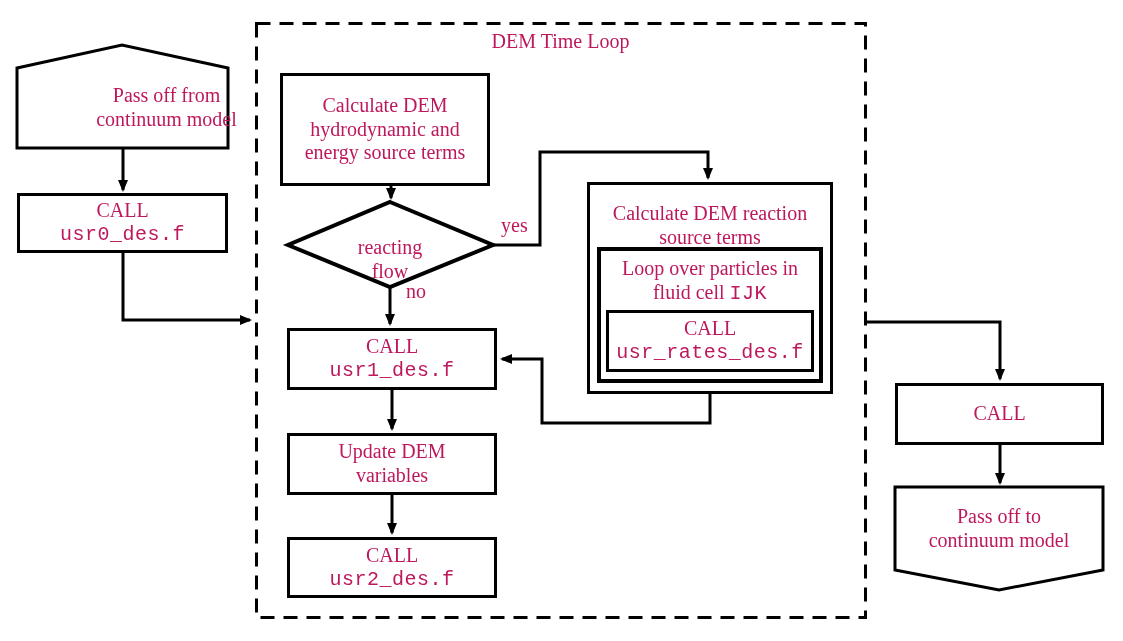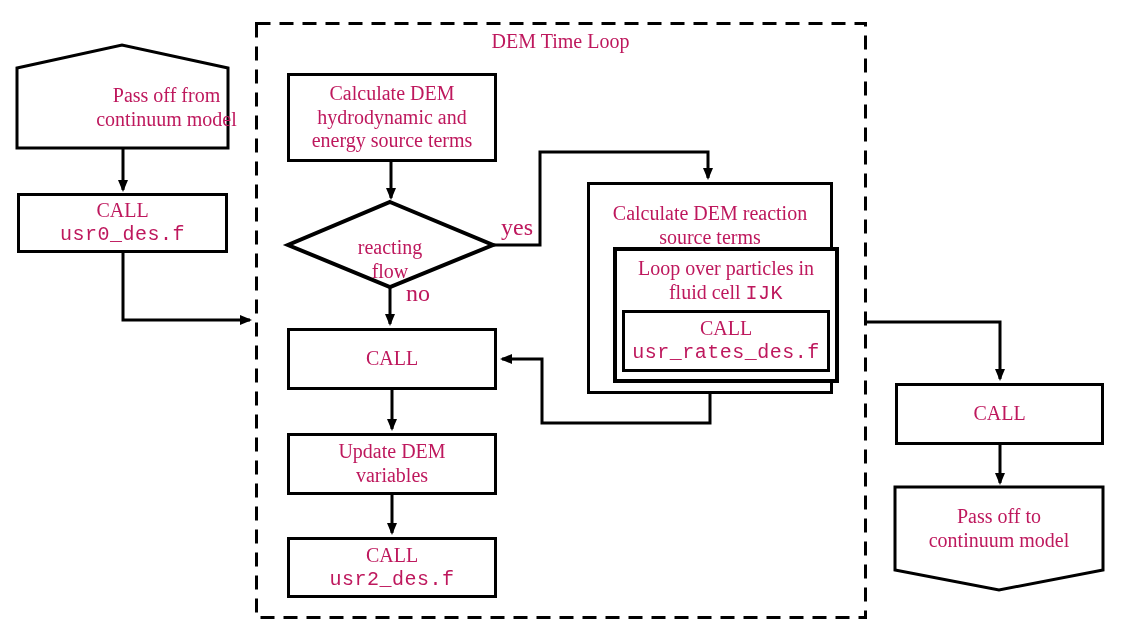--- a/index.html
+++ b/index.html
@@ -28,21 +28,21 @@
     background: #ffffff;
     border: 3px solid #000000;
     display: flex;
     flex-direction: column;
     align-items: center;
     justify-content: center;
     text-align: center;
     font-size: 20px;
     line-height: 1.18;
   }
-  .node.thick { border-width: 4px; margin-left: 16px; }
+  .node.thick { border-width: 4px; }
   .node.topalign { justify-content: flex-start; }
   .floating {
     position: absolute;
     box-sizing: border-box;
     display: flex;
     flex-direction: column;
     align-items: center;
     justify-content: center;
     text-align: center;
     font-size: 20px;
@@ -50,21 +50,21 @@
     background: transparent;
   }
   .label { white-space: pre-line; }
   .mono {
     font-family: "Liberation Mono", monospace;
     font-size: 20px;
     letter-spacing: 0.5px;
   }
   .edge-label {
     position: absolute;
-    font-size: 24px;
+    font-size: 20px;
     line-height: 1;
   }
   .loop-title {
     position: absolute;
     left: 255px;
     top: 31px;
     width: 611px;
     text-align: center;
     font-size: 20px;
     line-height: 1;
@@ -121,28 +121,29 @@
   </div>
 
   <div class="edge-label" style="left:501px; top:215px;">yes</div>
   <div class="edge-label" style="left:406px; top:281px;">no</div>
 
   <div class="node" style="left:17px; top:193px; width:211px; height:60px;">
     <span>CALL</span>
     <span class="mono">usr0_des.f</span>
   </div>
 
-  <div class="node" style="left:287px; top:73px; width:210px; height:89px;">
+  <div class="node" style="left:280px; top:73px; width:210px; height:113px;">
     <span class="label">Calculate DEM
 hydrodynamic and
 energy source terms</span>
   </div>
 
   <div class="node" style="left:287px; top:328px; width:210px; height:62px;">
     <span>CALL</span>
+    <span class="mono">usr1_des.f</span>
   </div>
 
   <div class="node" style="left:287px; top:433px; width:210px; height:62px;">
     <span class="label">Update DEM
 variables</span>
   </div>
 
   <div class="node" style="left:287px; top:537px; width:210px; height:61px;">
     <span>CALL</span>
     <span class="mono">usr2_des.f</span>

